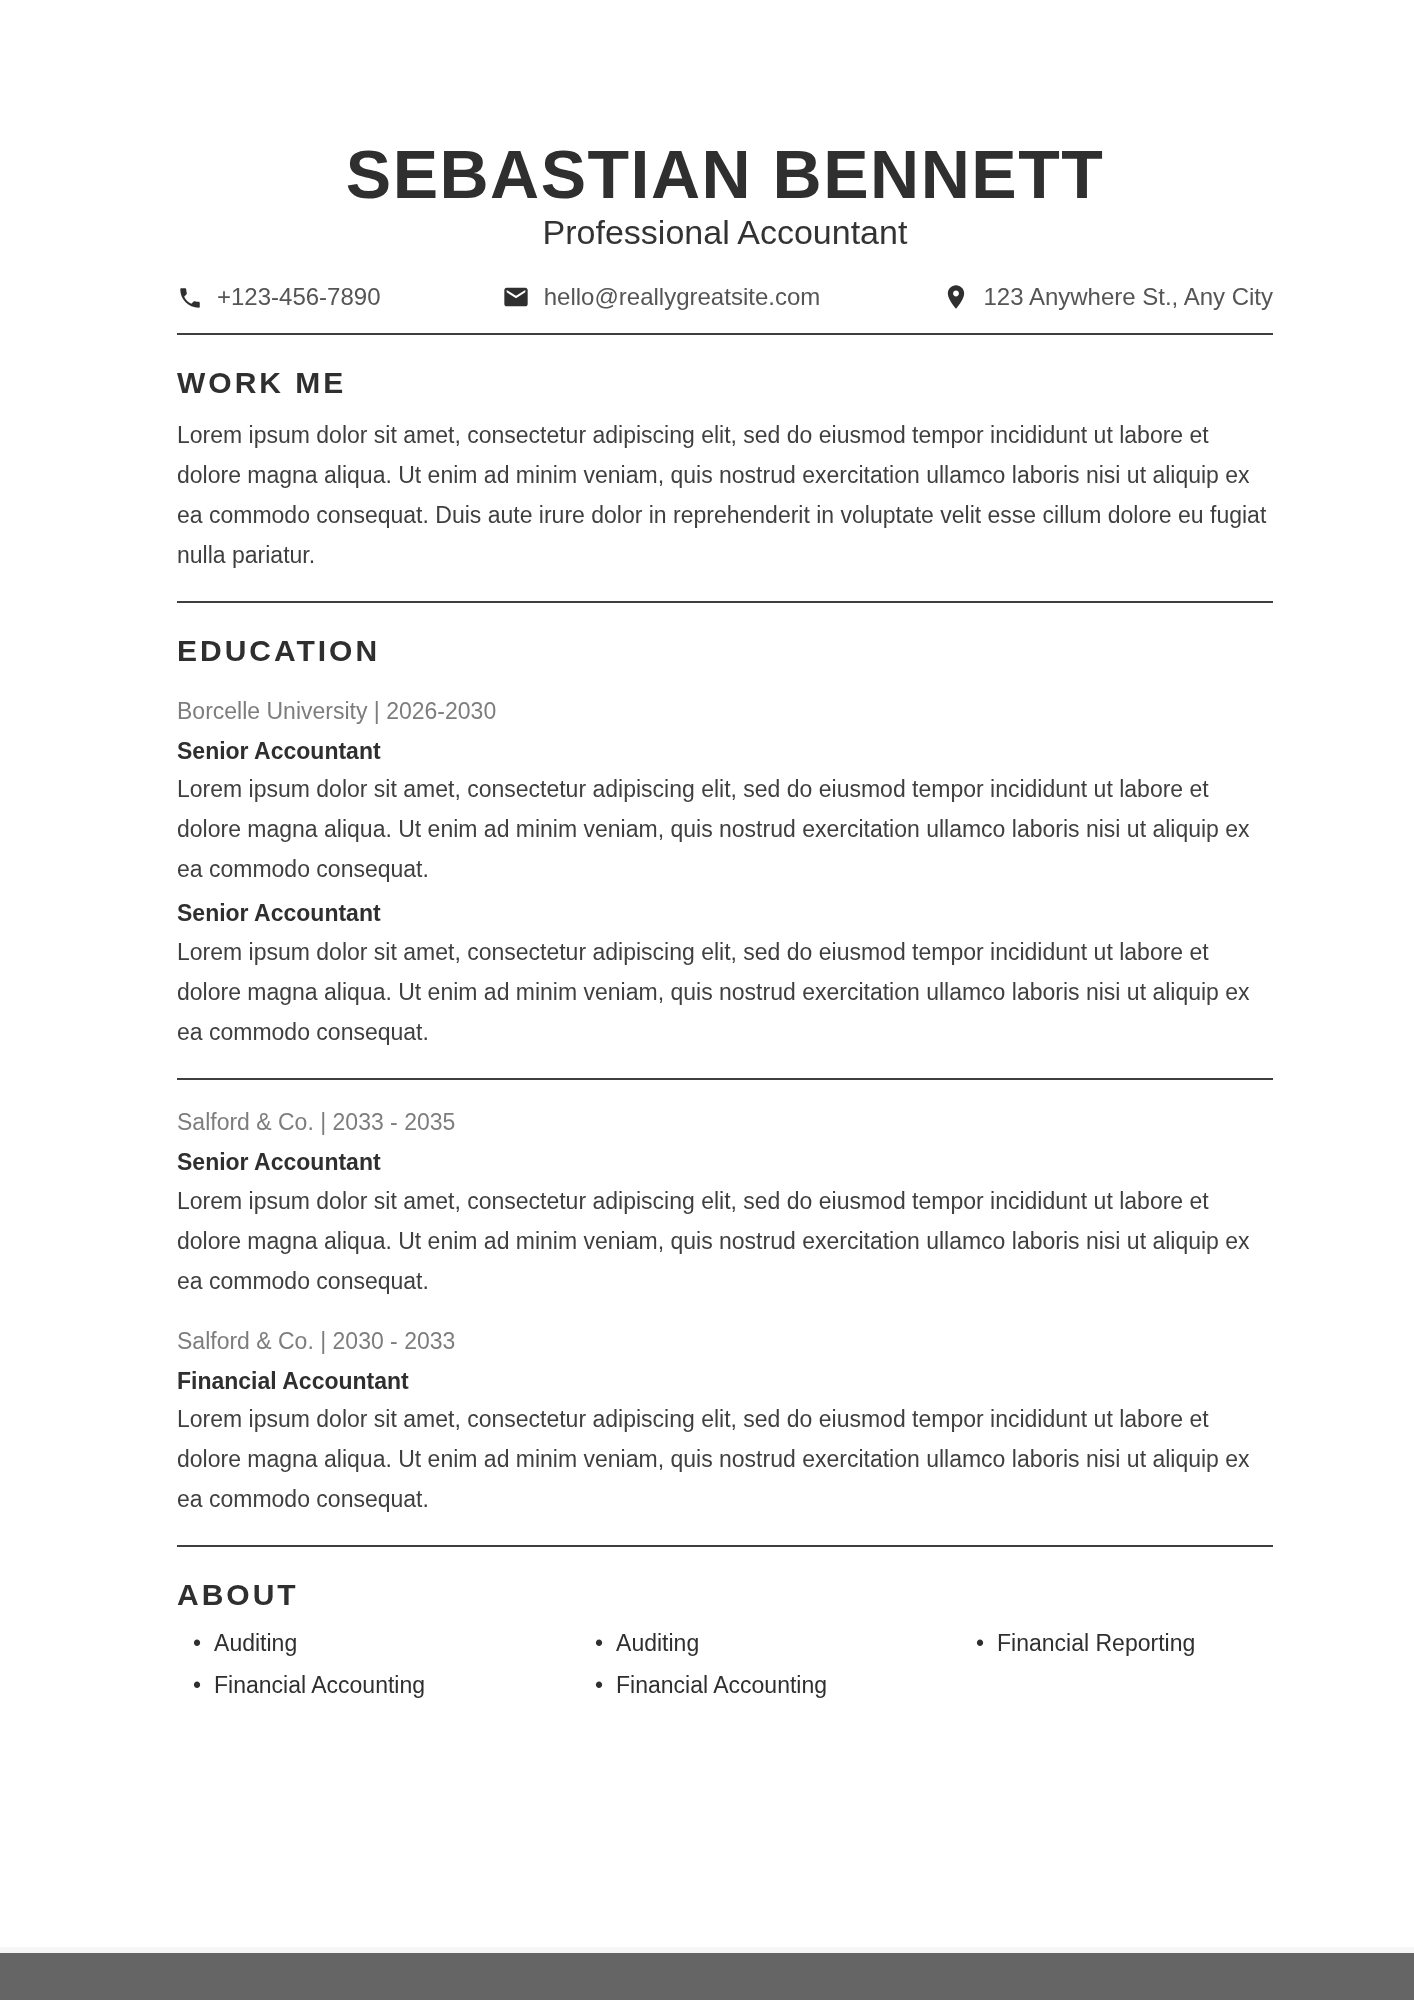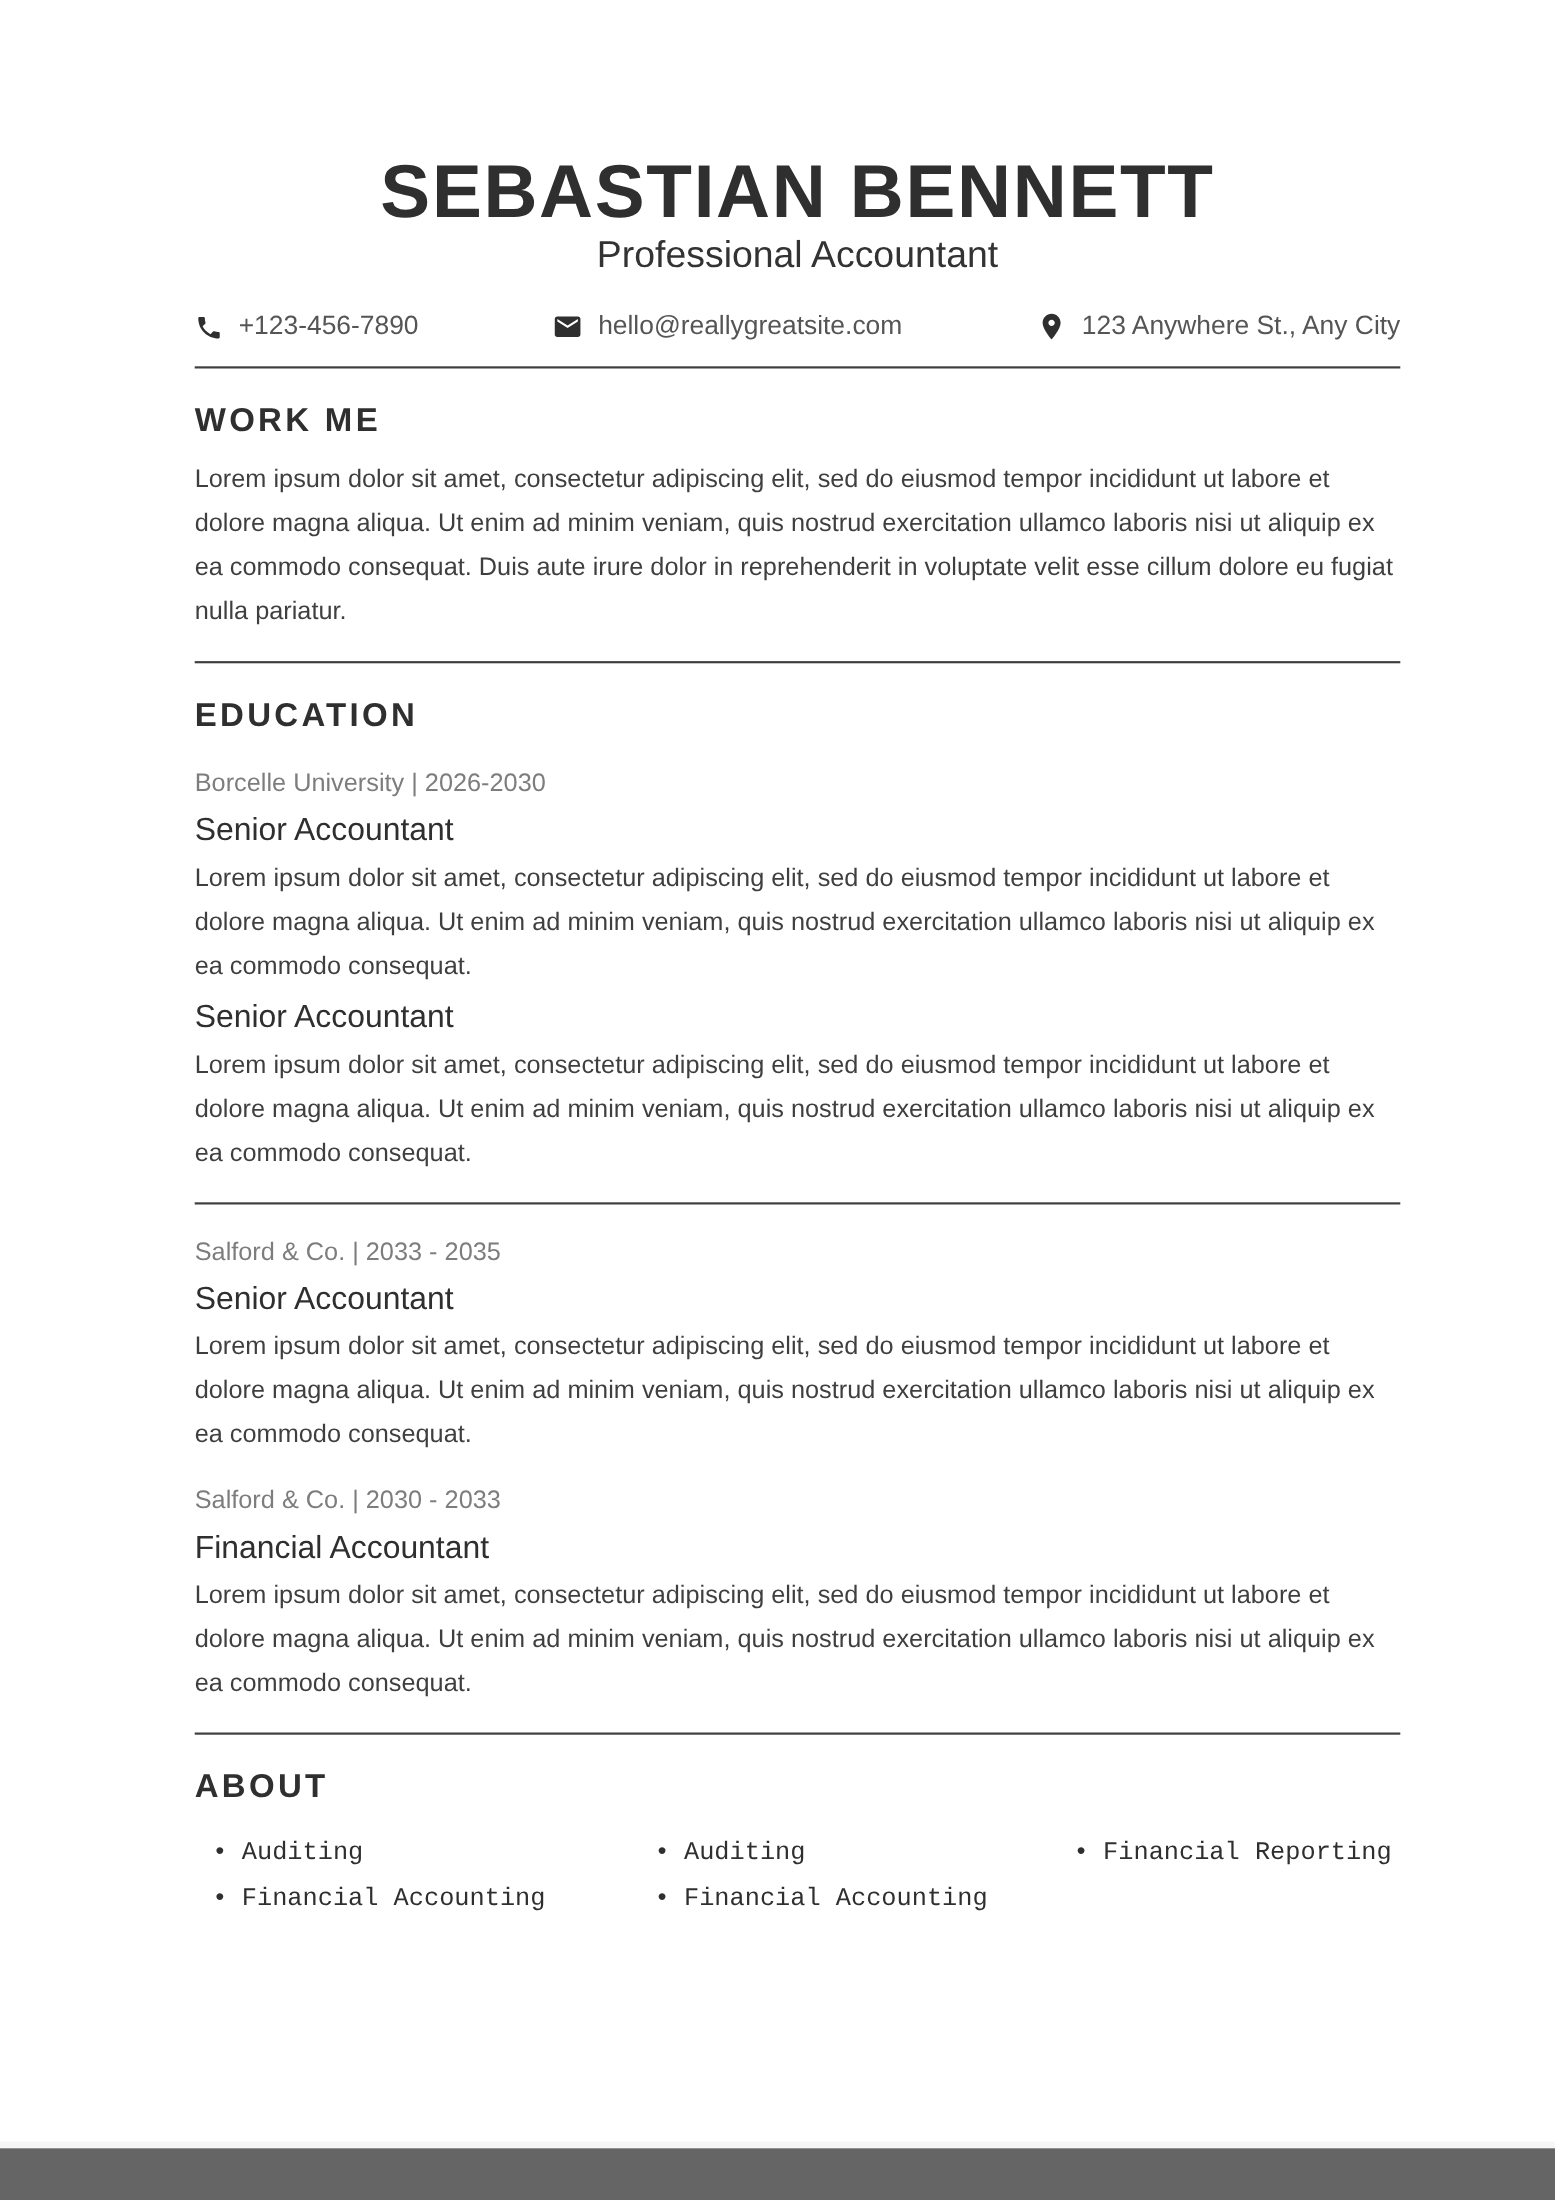--- a/index.html
+++ b/index.html
@@ -81,32 +81,31 @@
   
   .entry .meta{
     margin-top:28px;
     font-size:23px;
     line-height:1.3;
     color:var(--muted);
   }
   .entry + .entry .meta{margin-top:26px;}
   .entry .role{
     margin-top:10px;
-    font-size:29px;
+    font-size:23px;
     line-height:1.25;
-    font-weight:400;
+    font-weight:700;
     color:var(--ink);
   }
   .entry .para{margin-top:4px;}
   
   .skills-grid{
-    margin-top:26px;
+    margin-top:15px;
     display:grid;
     grid-template-columns:402px 381px 1fr;
-    font-family:Liberation Mono, monospace;
   }
   .skill-col{
     display:flex;
     flex-direction:column;
     gap:12px;
     padding-left:16px;
   }
   .skill-item{
     display:flex;
     align-items:baseline;

